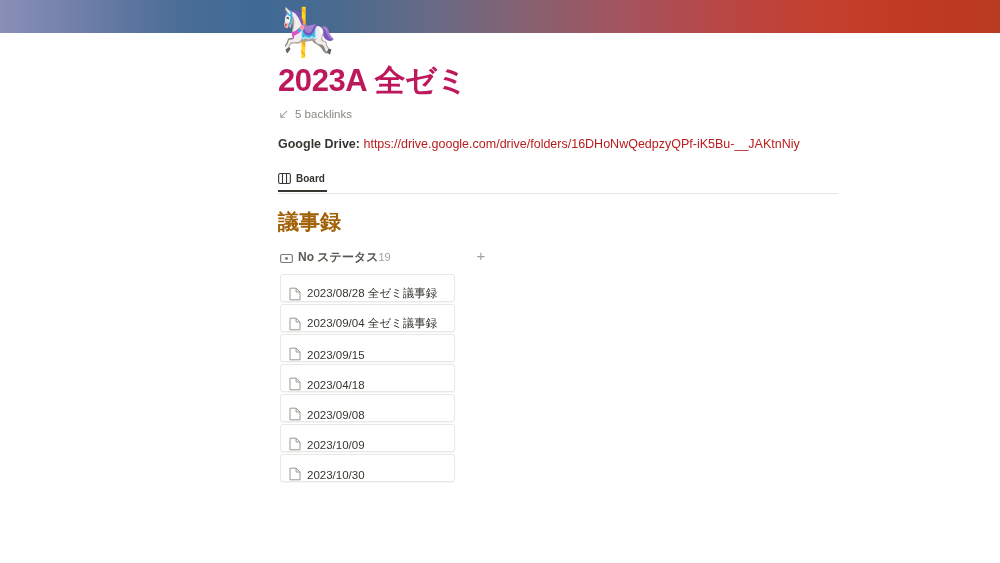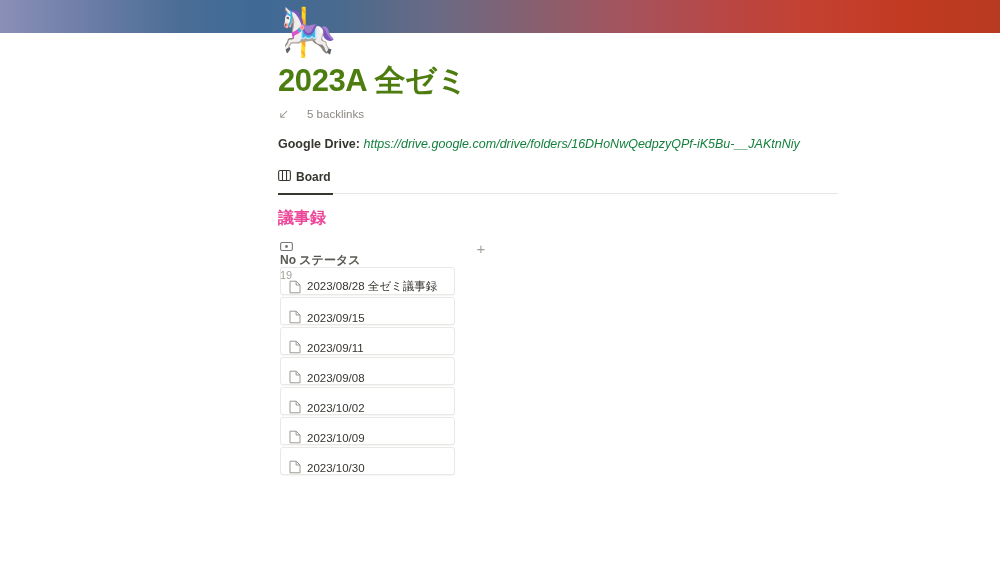--- a/index.html
+++ b/index.html
@@ -61,27 +61,27 @@
     top: 62px;
     width: 560px;
   }
 
   .page-title {
     font-size: 31px;
     font-weight: bold;
     letter-spacing: -0.4px;
     line-height: 38px;
     margin: 0;
-    color: #4d7c0f;
+    color: #be185d;
   }
 
   .backlinks {
     display: flex;
     align-items: center;
-    gap: 18px;
+    gap: 6px;
     margin-top: 8px;
     color: #8a8780;
     font-size: 11.5px;
   }
   .backlinks .bl-icon {
     display: inline-block;
     width: 11px;
     height: 11px;
     line-height: 11px;
     font-size: 11px;
@@ -92,72 +92,71 @@
     margin-top: 15px;
     font-size: 12.5px;
     line-height: 18px;
     white-space: nowrap;
   }
   .prop-name {
     font-weight: bold;
     color: #37352f;
   }
   .prop-link {
-    color: #15803d;
+    color: #b91c1c;
     text-decoration: none;
-    font-style: italic;
   }
 
   
   .tabbar {
     margin-top: 14px;
     border-bottom: 1px solid #e8e7e4;
     height: 26px;
     position: relative;
     width: 560px;
   }
   .tab {
     display: inline-flex;
-    align-items: flex-start;
+    align-items: center;
     gap: 5px;
     height: 25px;
-    font-size: 12px;
+    font-size: 10px;
     font-weight: bold;
     color: #37352f;
     border-bottom: 2px solid #37352f;
     padding: 0 2px 0 0;
     box-sizing: border-box;
   }
   .tab .tab-icon {
     display: inline-block;
     width: 13px;
     height: 11px;
     position: relative;
     top: 0px;
   }
 
   
   .board-title {
     margin-top: 14px;
-    font-size: 16px;
-    font-weight: bold;
-    color: #ec4899;
+    font-size: 21px;
+    font-weight: bold;
+    color: #a16207;
   }
 
   
   .board {
     margin-top: 10px;
     margin-left: 2px;
   }
   .col-header {
     display: flex;
+    align-items: center;
     height: 22px;
     width: 200px;
     position: relative;
-    flex-direction: column;
   }
   .col-status-icon {
     width: 13px;
     height: 13px;
     margin-right: 5px;
     color: #787774;
     display: inline-block;
   }
   .col-name {
     font-size: 12px;
@@ -273,60 +272,60 @@
         <div class="card">
           <span class="card-icon">
             <svg width="12" height="14" viewBox="0 0 12 14" xmlns="http://www.w3.org/2000/svg">
               <path d="M1 1.2h6.1L11 5v7.8H1z" fill="#fff" stroke="#9b9892" stroke-width="1"></path>
               <path d="M7.1 1.2V5H11" fill="none" stroke="#9b9892" stroke-width="1"></path>
             </svg>
           </span>
           <span class="card-label">2023/08/28 全ゼミ議事録</span>
         </div>
 
+        <div class="card">
+          <span class="card-icon">
+            <svg width="12" height="14" viewBox="0 0 12 14" xmlns="http://www.w3.org/2000/svg">
+              <path d="M1 1.2h6.1L11 5v7.8H1z" fill="#fff" stroke="#9b9892" stroke-width="1"></path>
+              <path d="M7.1 1.2V5H11" fill="none" stroke="#9b9892" stroke-width="1"></path>
+            </svg>
+          </span>
+          <span class="card-label">2023/09/04 全ゼミ議事録</span>
+        </div>
 
         <div class="card">
           <span class="card-icon">
             <svg width="12" height="14" viewBox="0 0 12 14" xmlns="http://www.w3.org/2000/svg">
               <path d="M1 1.2h6.1L11 5v7.8H1z" fill="#fff" stroke="#9b9892" stroke-width="1"></path>
               <path d="M7.1 1.2V5H11" fill="none" stroke="#9b9892" stroke-width="1"></path>
             </svg>
           </span>
           <span class="card-label">2023/09/15</span>
         </div>
 
         <div class="card">
           <span class="card-icon">
             <svg width="12" height="14" viewBox="0 0 12 14" xmlns="http://www.w3.org/2000/svg">
               <path d="M1 1.2h6.1L11 5v7.8H1z" fill="#fff" stroke="#9b9892" stroke-width="1"></path>
               <path d="M7.1 1.2V5H11" fill="none" stroke="#9b9892" stroke-width="1"></path>
             </svg>
           </span>
-          <span class="card-label">2023/09/11</span>
+          <span class="card-label">2023/04/18</span>
         </div>
 
         <div class="card">
           <span class="card-icon">
             <svg width="12" height="14" viewBox="0 0 12 14" xmlns="http://www.w3.org/2000/svg">
               <path d="M1 1.2h6.1L11 5v7.8H1z" fill="#fff" stroke="#9b9892" stroke-width="1"></path>
               <path d="M7.1 1.2V5H11" fill="none" stroke="#9b9892" stroke-width="1"></path>
             </svg>
           </span>
           <span class="card-label">2023/09/08</span>
         </div>
 
-        <div class="card">
-          <span class="card-icon">
-            <svg width="12" height="14" viewBox="0 0 12 14" xmlns="http://www.w3.org/2000/svg">
-              <path d="M1 1.2h6.1L11 5v7.8H1z" fill="#fff" stroke="#9b9892" stroke-width="1"></path>
-              <path d="M7.1 1.2V5H11" fill="none" stroke="#9b9892" stroke-width="1"></path>
-            </svg>
-          </span>
-          <span class="card-label">2023/10/02</span>
-        </div>
 
         <div class="card">
           <span class="card-icon">
             <svg width="12" height="14" viewBox="0 0 12 14" xmlns="http://www.w3.org/2000/svg">
               <path d="M1 1.2h6.1L11 5v7.8H1z" fill="#fff" stroke="#9b9892" stroke-width="1"></path>
               <path d="M7.1 1.2V5H11" fill="none" stroke="#9b9892" stroke-width="1"></path>
             </svg>
           </span>
           <span class="card-label">2023/10/09</span>
         </div>

